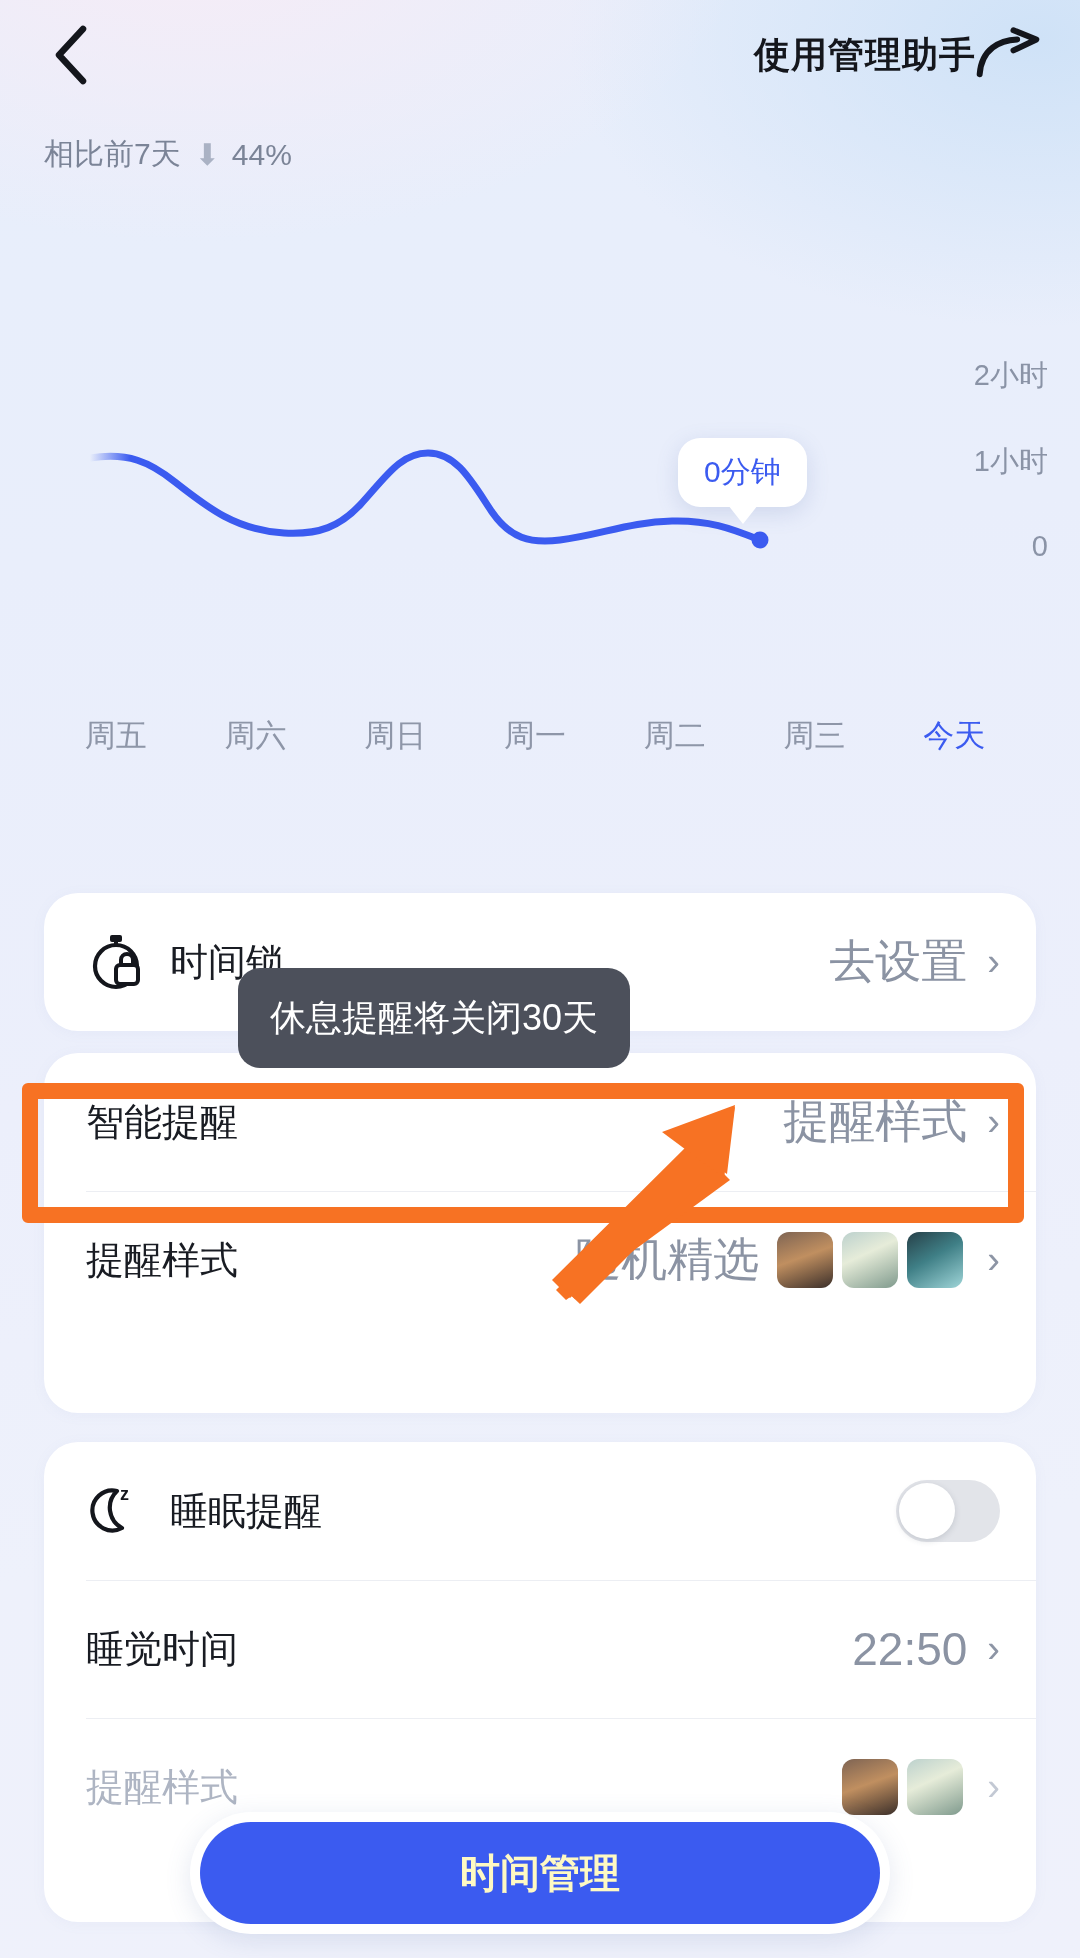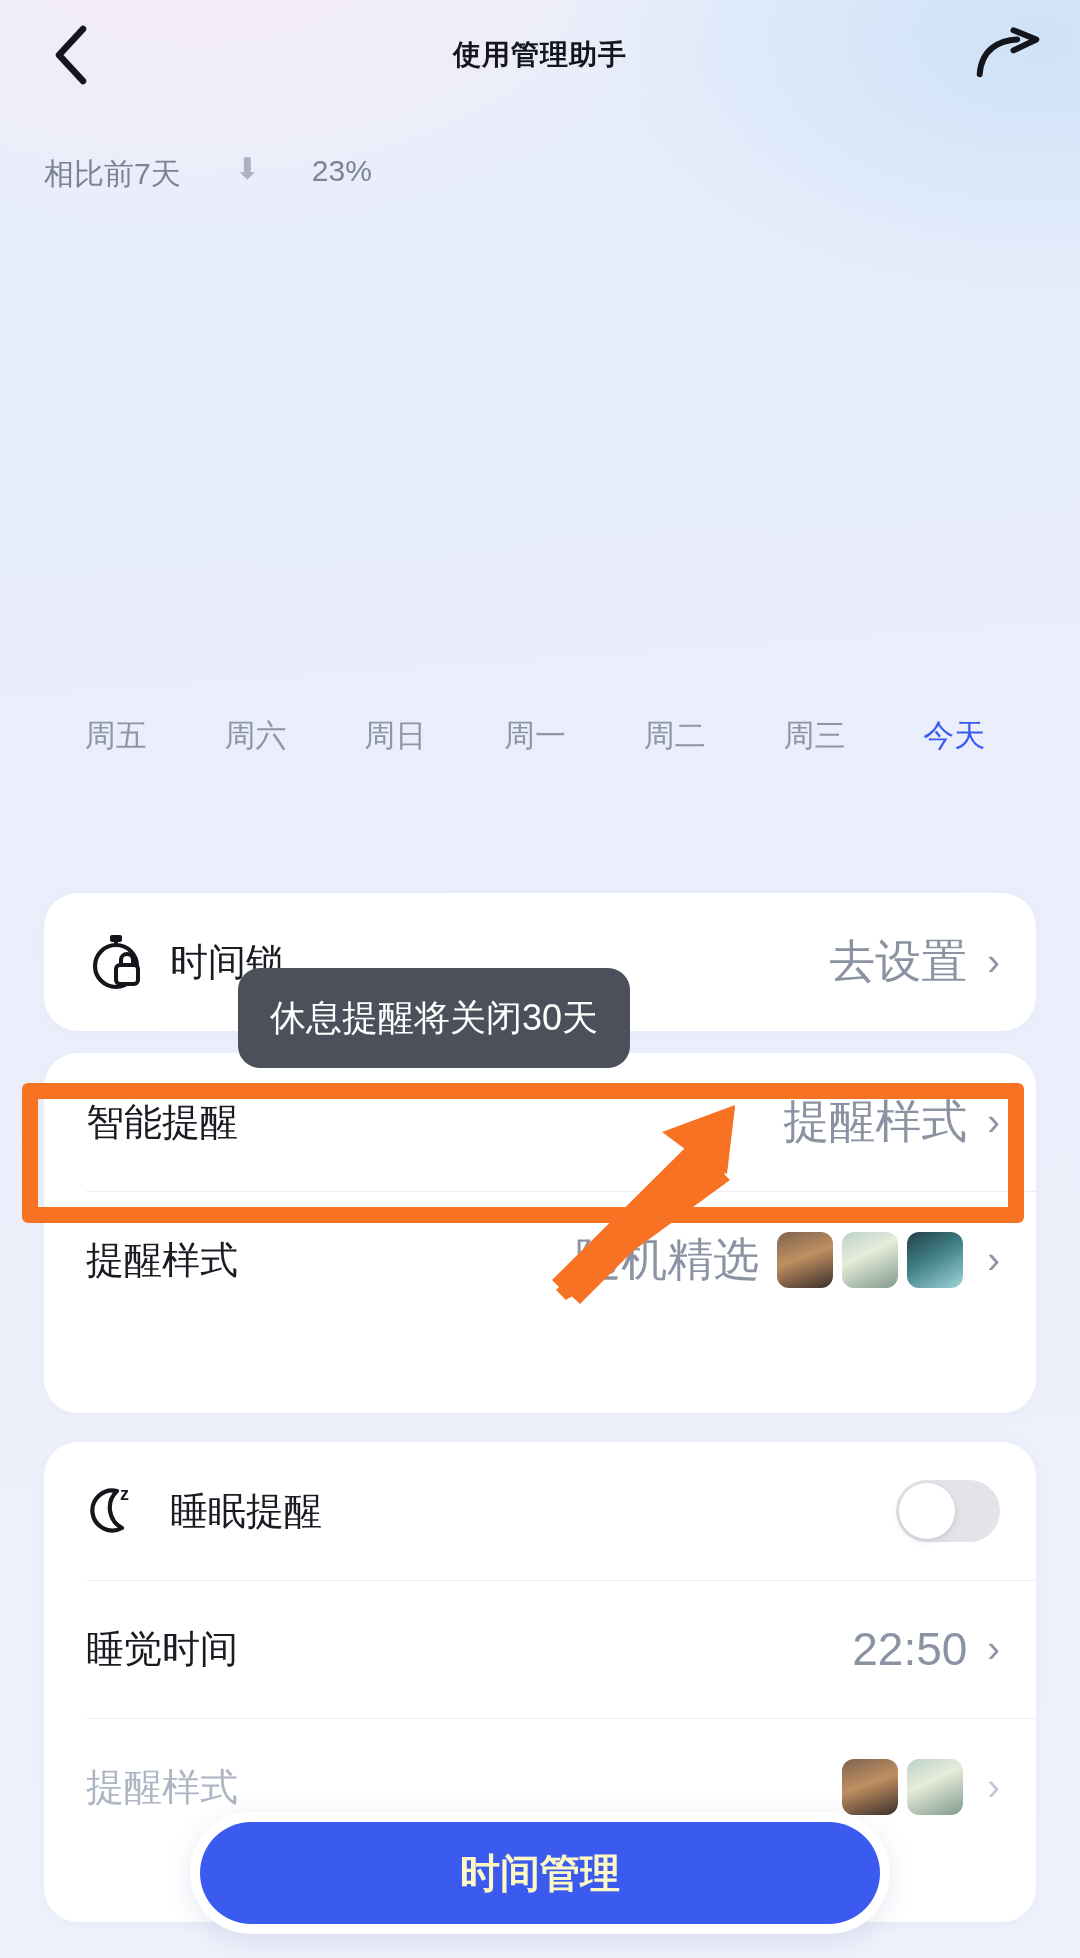--- a/index.html
+++ b/index.html
@@ -29,22 +29,22 @@
     padding: 0 40px;
     box-sizing: border-box;
   }
   .nav-back {
     width: 64px; height: 64px;
     display: flex; align-items: center; justify-content: center;
     cursor: pointer;
   }
   .nav-title {
     flex: 1;
-    text-align: center;
-    font-size: 28px;
+    text-align: right;
+    font-size: 36px;
     font-weight: 700;
     color: #14161c;
     letter-spacing: 1px;
   }
   .nav-share {
     width: 64px; height: 64px;
     display: flex; align-items: center; justify-content: center;
     cursor: pointer;
   }
 
@@ -56,26 +56,25 @@
     letter-spacing: 0px;
     line-height: 1.15;
     white-space: nowrap;
   }
   .summary-main .big {
     font-weight: 700;
     font-size: 64px;
   }
   .summary-main .lbl { font-weight: 500; }
   .summary-sub {
-    margin-top: 22px;
-    display: flex; align-items: flex-start;
+    margin-top: 2px;
+    display: flex; align-items: center;
     font-size: 30px;
     color: #7b8497;
     white-space: nowrap;
-    gap: 40px;
   }
   .summary-sub .arrow-down {
     display: inline-block;
     margin: 0 12px 0 14px;
     color: #aab2c4;
     font-size: 30px;
     line-height: 1;
   }
 
   
@@ -311,24 +310,52 @@
         <path d="M4 50 C6 22 26 13 45 12" fill="none" stroke="#14161c" stroke-width="6.5" stroke-linecap="round"></path>
         <path d="M41 2 L66 12 L41 24" fill="none" stroke="#14161c" stroke-width="6.5" stroke-linecap="round" stroke-linejoin="round"></path>
       </svg>
     </div>
   </div>
 
   <div class="summary">
     <div class="summary-sub">
       <span>相比前7天</span>
       <span class="arrow-down">⬇</span>
-      <span>23%</span>
-    </div>
-  </div>
-
+      <span>44%</span>
+    </div>
+  </div>
+
+  <div class="chart-wrap">
+    <svg class="chart-svg" width="1080" height="340" viewBox="0 0 1080 340">
+      <defs>
+        <linearGradient id="lineFade" x1="0" y1="0" x2="1" y2="0">
+          <stop offset="0" stop-color="#3b5bf0" stop-opacity="0"></stop>
+          <stop offset="0.06" stop-color="#3b5bf0" stop-opacity="1"></stop>
+          <stop offset="1" stop-color="#3b5bf0" stop-opacity="1"></stop>
+        </linearGradient>
+      </defs>
+      <path d="M90,128 C128,122 150,132 175,152
+               C208,178 236,200 284,203
+               C320,205 340,196 360,175
+               C385,148 400,123 428,123
+               C457,123 472,152 492,182
+               C510,208 530,214 560,210
+               C600,205 630,192 672,191
+               C708,190 730,198 760,210" fill="none" stroke="url(#lineFade)" stroke-width="7" stroke-linecap="round" stroke-linejoin="round"></path>
+      <circle cx="760" cy="210" r="8.5" fill="#3b5bf0"></circle>
+    </svg>
+
+    <div class="axis-label axis-2h">2小时</div>
+    <div class="axis-label axis-1h">1小时</div>
+    <div class="axis-label axis-0">0</div>
+
+    <div class="tooltip">
+      <div class="tooltip-text">0分钟</div>
+    </div>
+  </div>
 
   <div class="days">
     <div class="day">周五</div>
     <div class="day">周六</div>
     <div class="day">周日</div>
     <div class="day">周一</div>
     <div class="day">周二</div>
     <div class="day">周三</div>
     <div class="day active">今天</div>
   </div>

